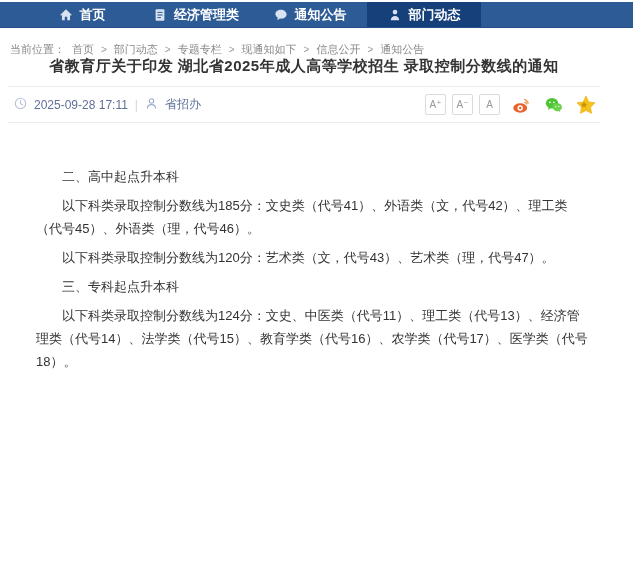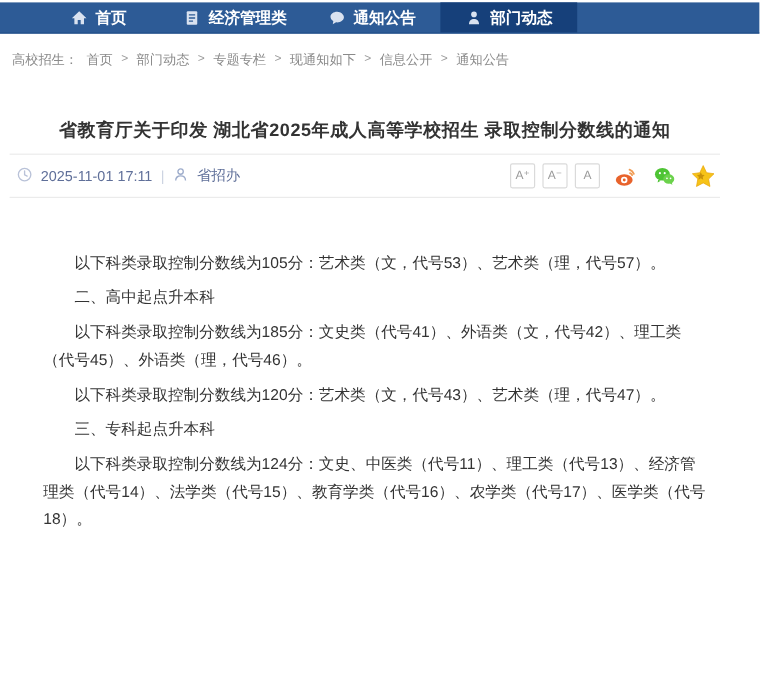--- a/index.html
+++ b/index.html
@@ -17,21 +17,21 @@
   .nav-ic { fill:#d9e2f0; }
 
   
   .breadcrumb { padding:14px 0 0 10px; font-size:11px; color:#8a8a8a;
                 display:flex; align-items:center; gap:7px; }
   .breadcrumb a { color:#8a8a8a; text-decoration:none; cursor:pointer; }
   .crumb-sep { color:#9a9a9a; font-size:10px; }
 
   
   .content { padding:0 33px 0 8px; }
-  .article-title { margin-top:42px; text-align:center; font-size:15px;
+  .article-title { text-align:center; font-size:15px;
                    letter-spacing:.5px; color:#333; font-weight:600; }
   .meta-row { margin-top:10px; height:37px; border-top:1px solid #ebebeb;
               border-bottom:1px solid #ebebeb; display:flex;
               align-items:center; justify-content:space-between;
               padding:0 4px 0 6px; }
   .meta-left { display:flex; align-items:center; gap:7px;
                font-size:12px; color:#5f6f99; }
   .meta-pipe { color:#ccd3e2; }
   .meta-right { display:flex; align-items:center; gap:6px; }
   .font-btn { width:21px; height:21px; border:1px solid #dadada; border-radius:2px;
@@ -85,21 +85,21 @@
       <svg width="14" height="14" viewBox="0 0 16 16">
           <circle class="nav-ic" cx="8" cy="4.6" r="2.7"></circle>
           <path class="nav-ic" d="M3.2 14 c0-3.2 2.1-5 4.8-5 s4.8 1.8 4.8 5 Z"></path>
         </svg>
     </span>
     <span>部门动态</span>
   </div>
 </nav>
 
 <div class="breadcrumb">
-  <span>高校招生：</span>
+  <span>当前位置：</span>
   <a>首页</a>
   <span class="crumb-sep">&gt;</span>
   <a>部门动态</a>
   <span class="crumb-sep">&gt;</span>
   <a>专题专栏</a>
   <span class="crumb-sep">&gt;</span>
   <a>现通知如下</a>
   <span class="crumb-sep">&gt;</span>
   <a>信息公开</a>
   <span class="crumb-sep">&gt;</span>
@@ -111,21 +111,21 @@
   <h1 class="article-title">省教育厅关于印发 湖北省2025年成人高等学校招生 录取控制分数线的通知</h1>
 
   <div class="meta-row">
     <div class="meta-left">
       <span>
         <svg width="13" height="13" viewBox="0 0 14 14">
             <circle cx="7" cy="7" r="5.6" fill="none" stroke="#b9c2d8" stroke-width="1.2"></circle>
             <path d="M7 3.8 V7.2 L9.3 8.4" fill="none" stroke="#b9c2d8" stroke-width="1.2" stroke-linecap="round"></path>
           </svg>
       </span>
-      <span>2025-11-01 17:11</span>
+      <span>2025-09-28 17:11</span>
       <span class="meta-pipe">|</span>
       <span>
         <svg width="13" height="13" viewBox="0 0 14 14">
             <circle cx="7" cy="4.3" r="2.4" fill="none" stroke="#9daccb" stroke-width="1.2"></circle>
             <path d="M2.6 12.4 c0-2.7 1.9-4.2 4.4-4.2 s4.4 1.5 4.4 4.2" fill="none" stroke="#9daccb" stroke-width="1.2"></path>
           </svg>
       </span>
       <span>省招办</span>
     </div>
     <div class="meta-right">
@@ -156,21 +156,20 @@
       <span class="share-ic">
         <svg width="20" height="20" viewBox="0 0 20 20">
           <path d="M10 1 L12.8 6.9 L19 7.8 L14.5 12.2 L15.6 18.4 L10 15.4 L4.4 18.4 L5.5 12.2 L1 7.8 L7.2 6.9 Z" fill="#f6c318" stroke="#e9a50a" stroke-width="0.6"></path>
           <path d="M8 6.5 L9 8.6 L11.2 8.9 L9.6 10.5 L10 12.7 L8 11.6 L6 12.7 L6.4 10.5 L4.8 8.9 L7 8.6 Z" fill="#c9920a"></path>
         </svg>
       </span>
     </div>
   </div>
 
   <div class="article-body">
-    <p class="p-body">以下科类录取控制分数线为105分：艺术类（文，代号53）、艺术类（理，代号57）。</p>
     <p class="p-heading">二、高中起点升本科</p>
     <p class="p-body">以下科类录取控制分数线为185分：文史类（代号41）、外语类（文，代号42）、理工类（代号45）、外语类（理，代号46）。</p>
     <p class="p-body">以下科类录取控制分数线为120分：艺术类（文，代号43）、艺术类（理，代号47）。</p>
     <p class="p-heading">三、专科起点升本科</p>
     <p class="p-body">以下科类录取控制分数线为124分：文史、中医类（代号11）、理工类（代号13）、经济管理类（代号14）、法学类（代号15）、教育学类（代号16）、农学类（代号17）、医学类（代号18）。</p>
 
   </div>
 </div>
 
 </body></html>

